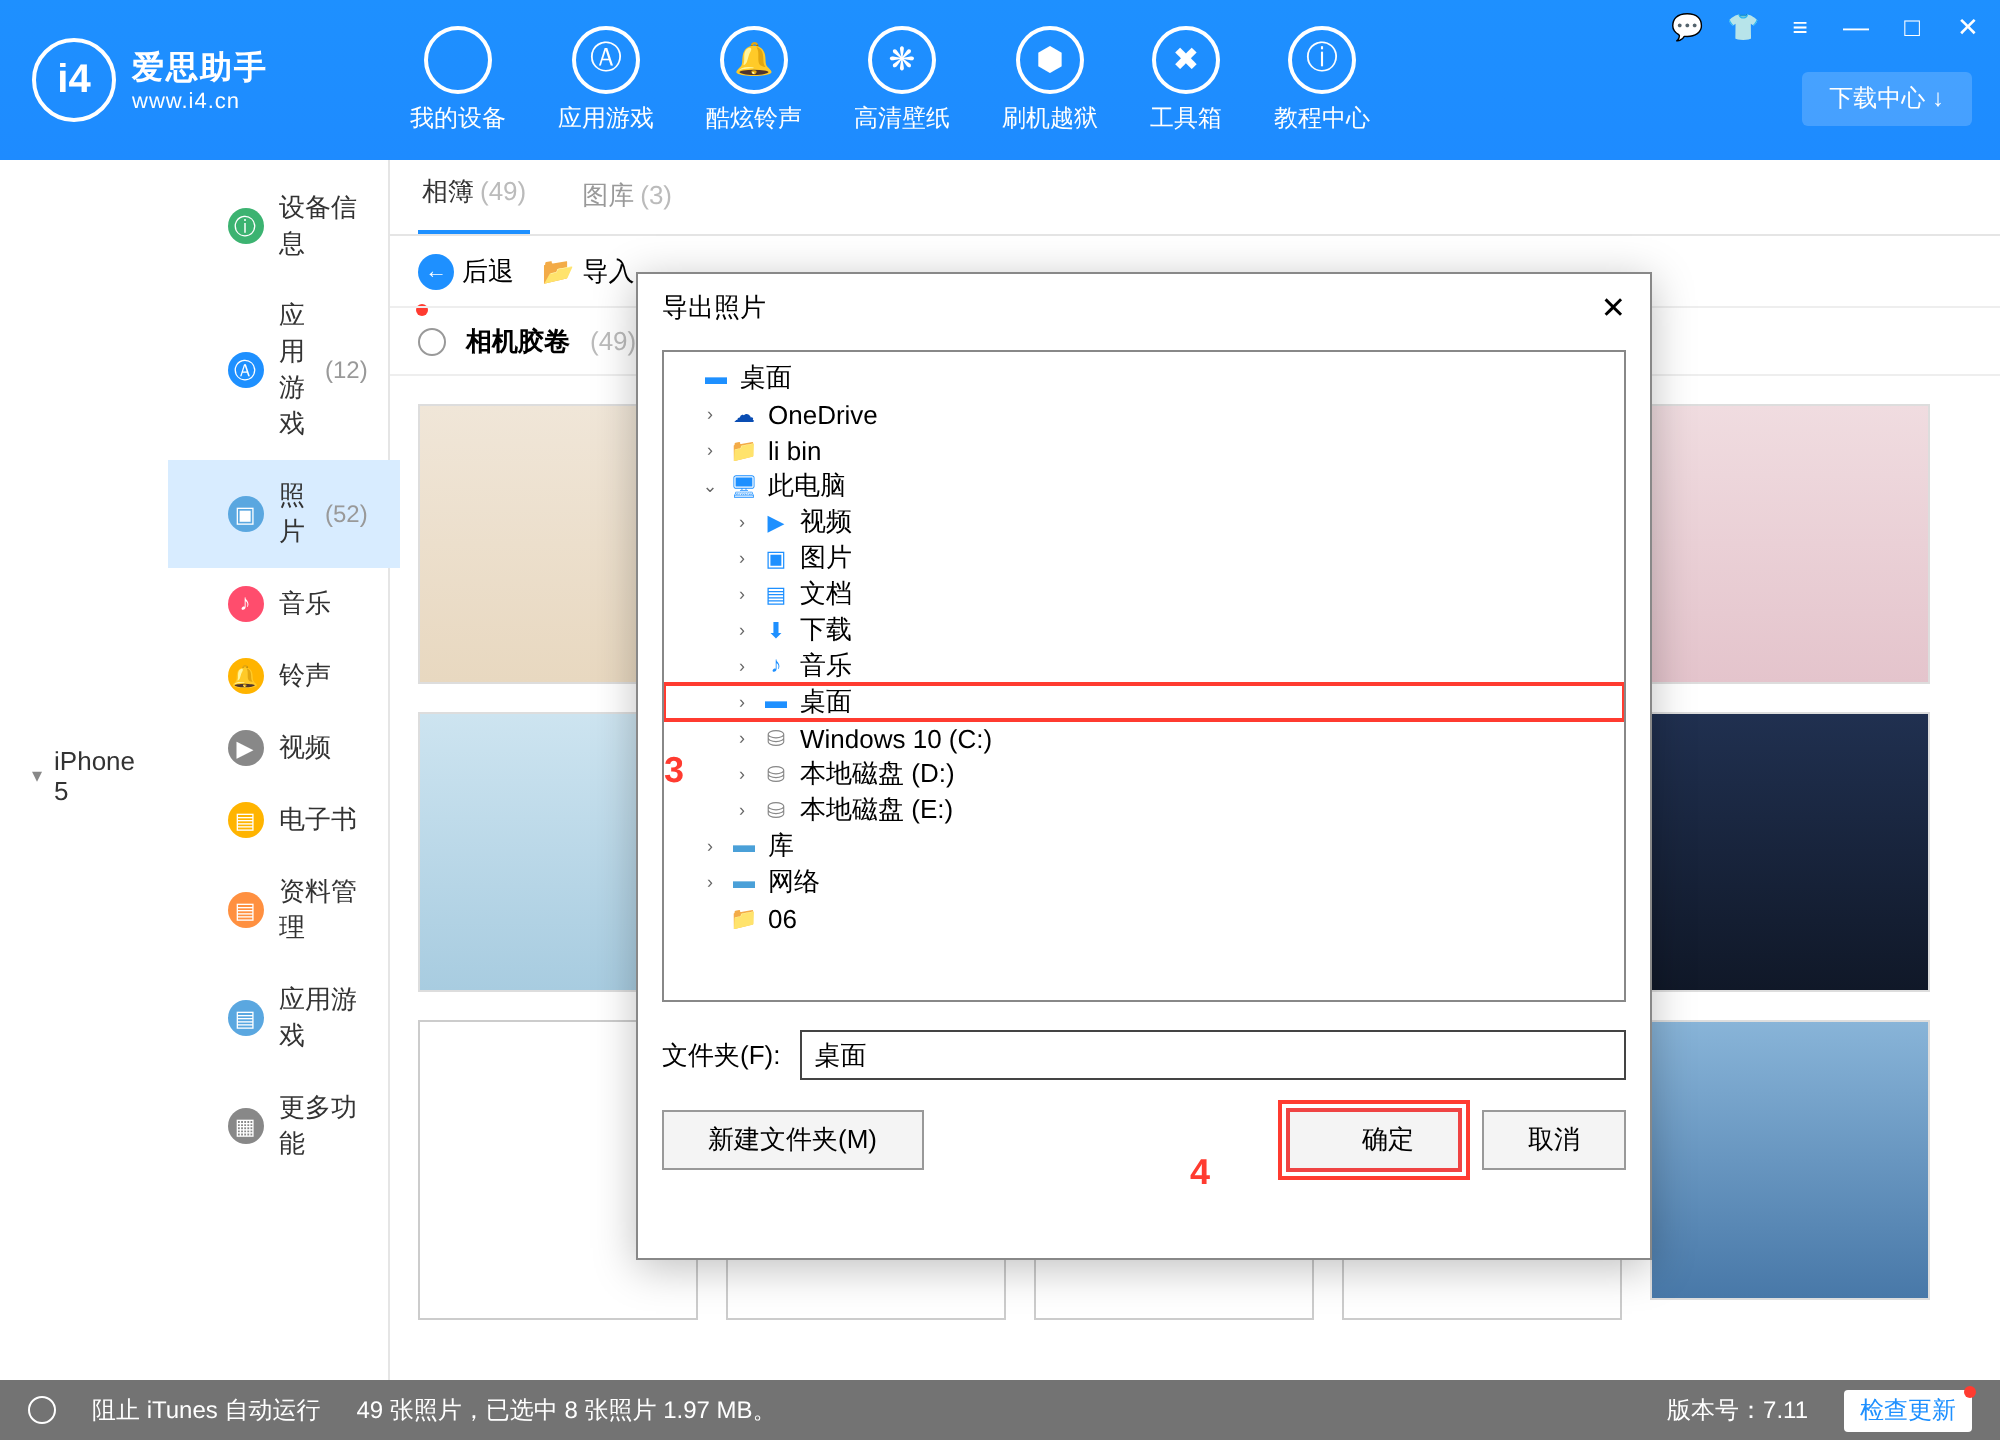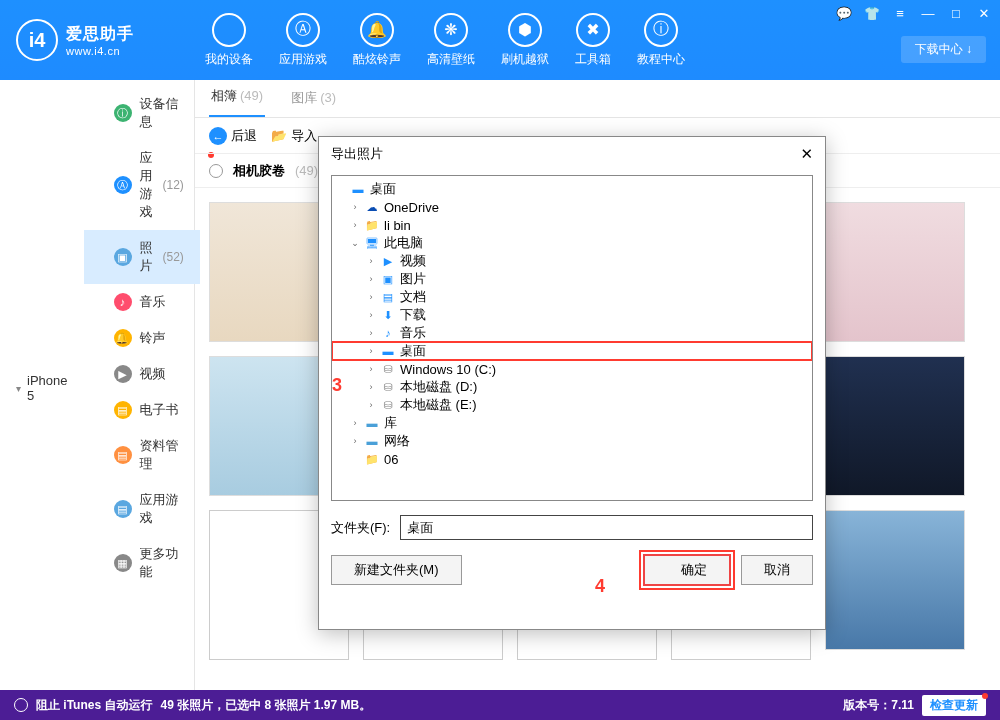--- a/index.html
+++ b/index.html
@@ -44,21 +44,21 @@
 .photo-grid { flex:1; padding:14px; display:flex; flex-wrap:wrap; gap:14px; align-content:flex-start; overflow:hidden;}
 .thumb { width:140px; height:140px; background:#e8eef4; border:1px solid #ddd; position:relative;}
 .thumb.t1{background:linear-gradient(#f0e6d8,#e8d8c0);}
 .thumb.t2{background:linear-gradient(#cde4f0,#a8cce0);}
 .thumb.t3{background:linear-gradient(#f0dce0,#e4c4cc);}
 .thumb.t4{background:linear-gradient(#203050,#101828);}
 .thumb.t5{background:linear-gradient(#88b4d8,#4878a8);}
 .thumb.wide{width:140px;height:150px;background:#fff;border:1px solid #ccc;}
 
 
-.status { height:30px; background:#4c1d95; color:#fff; display:flex; align-items:center; padding:0 14px; font-size:12px; gap:8px;font-weight:bold;}
+.status { height:30px; background:#737373; color:#fff; display:flex; align-items:center; padding:0 14px; font-size:12px; gap:18px;}
 .st-ring{width:14px;height:14px;border:1.5px solid #fff;border-radius:50%;}
 .status .spacer{flex:1;}
 .status .upd{background:#fff;color:#1e90ff;padding:2px 8px;border-radius:2px;position:relative;cursor:pointer;}
 .status .upd::after{content:"";width:6px;height:6px;background:#ff3b30;border-radius:50%;position:absolute;top:-2px;right:-2px;}
 
 
 .overlay { position:absolute; left:318px; top:136px; width:508px; height:494px; background:#fff; border:1px solid #888; box-shadow:0 4px 20px rgba(0,0,0,0.25);}
 .dlg-title { height:34px; display:flex; align-items:center; justify-content:space-between; padding:0 12px; font-size:13px;}
 .dlg-close { cursor:pointer; font-size:15px; }
 .tree-box { margin:4px 12px; border:1px solid #888; height:326px; overflow-y:scroll; font-size:13px; padding:4px 0; position:relative;}

